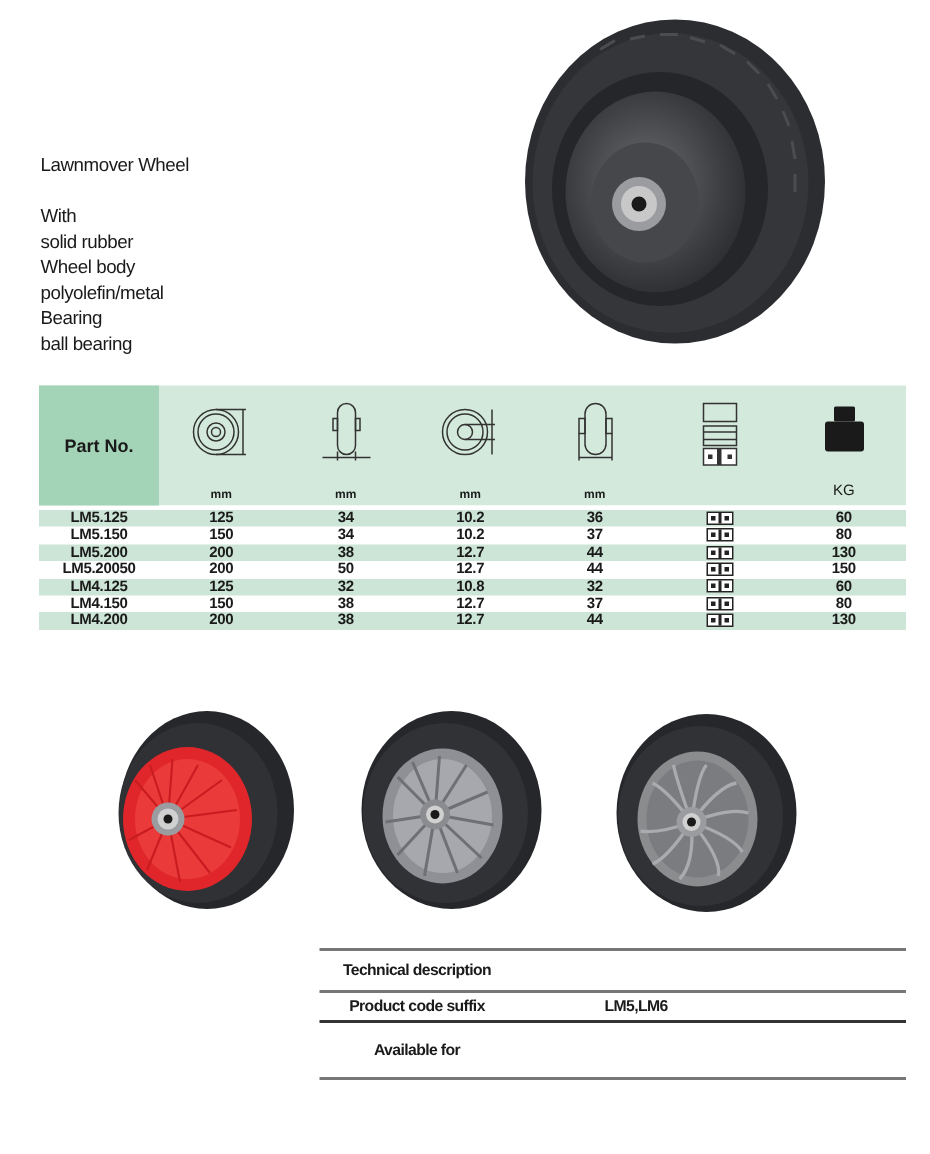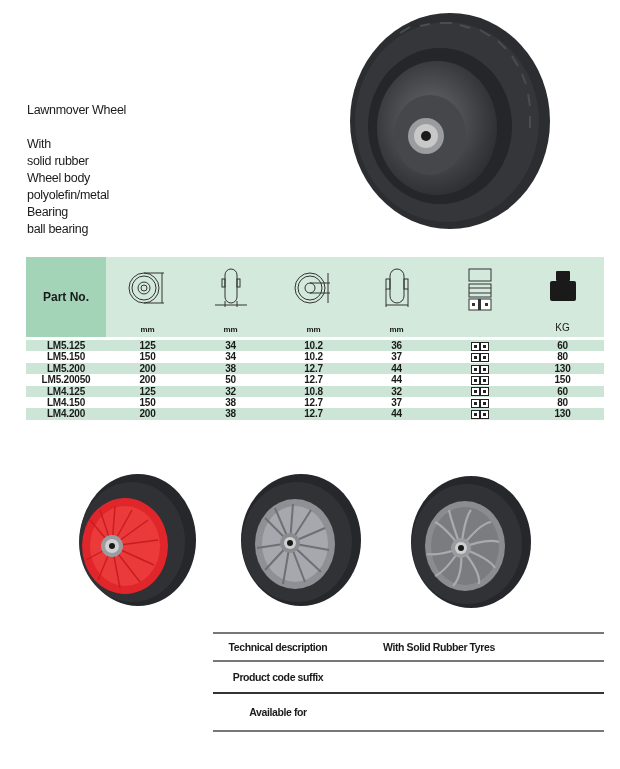--- a/index.html
+++ b/index.html
@@ -33,21 +33,21 @@
     .wheels-row svg { position: absolute; }
 
     .tech { position: absolute; left: 213px; top: 632px; width: 391px; font-weight: bold; font-size: 10.5px; letter-spacing: -0.4px; }
     .tech .line { height: 2px; background: #777; }
     .tech .line.dark { background: #333; }
     .tech .trow { display: flex; align-items: center; }
     .tech .k { width: 130px; text-align: center; }
     .tech .v { flex: 1; padding-left: 34px; }
     .tech .r1 { height: 26px; }
     .tech .r1 .v { padding-left: 40px; }
-    .tech .r2 { height: 30px; }
+    .tech .r2 { height: 18px; }
     .tech .r2 .v { padding-left: 60px; }
     .tech .r3 { height: 36px; line-height: 13px; }
     .tech .r3 .v { padding-left: 34px; }
   </style>
 </head>
 <body>
 
 <div class="intro">
   <div class="title">Lawnmover Wheel</div>
   <div>With</div>
@@ -290,24 +290,24 @@
     <circle cx="56" cy="76" r="10" fill="#9a9ca0"></circle>
     <circle cx="56" cy="76" r="6" fill="#d0d0d0"></circle>
     <circle cx="56" cy="76" r="3" fill="#1a1a1a"></circle>
   </svg>
 </div>
 
 <div class="tech">
   <div class="line"></div>
   <div class="trow r1">
     <div class="k">Technical description</div>
-    <div class="v">With Solid Rubber Tyres</div>
   </div>
   <div class="line"></div>
   <div class="trow r2">
     <div class="k">Product code suffix</div>
+    <div class="v">LM5,LM6</div>
   </div>
   <div class="line dark"></div>
   <div class="trow r3">
     <div class="k">Available for</div>
   </div>
   <div class="line"></div>
 </div>
 
 </body></html>

